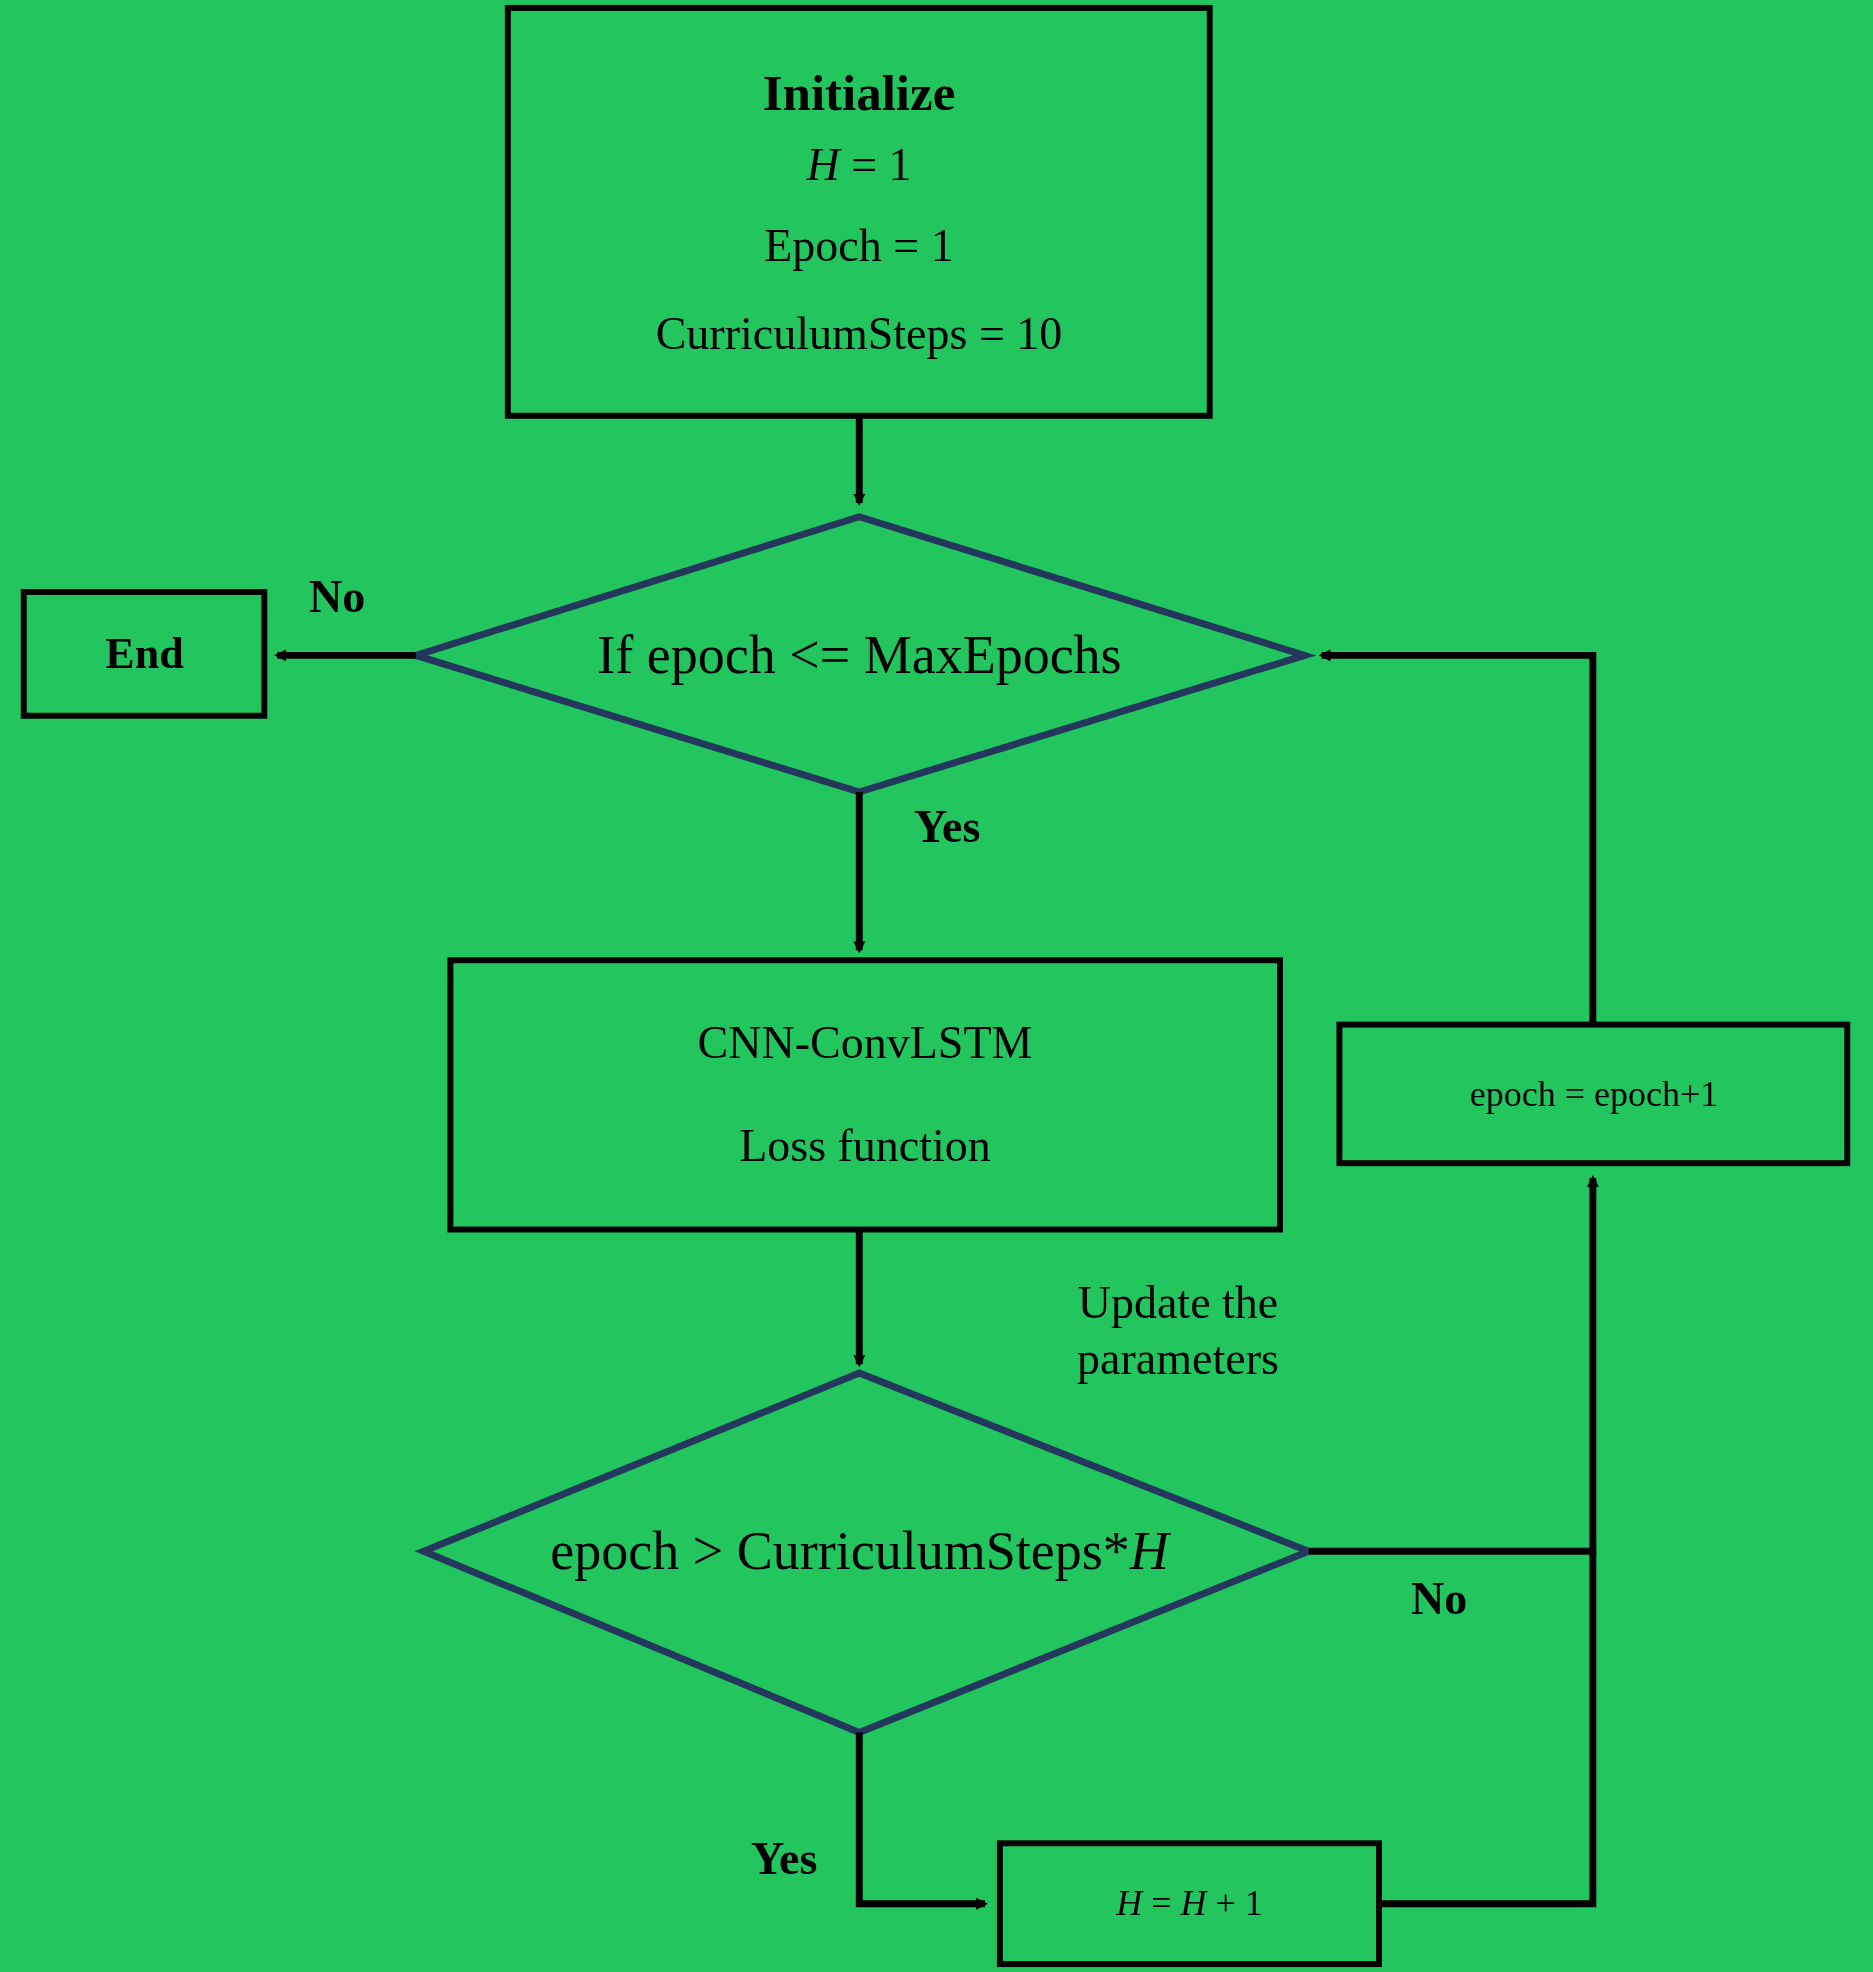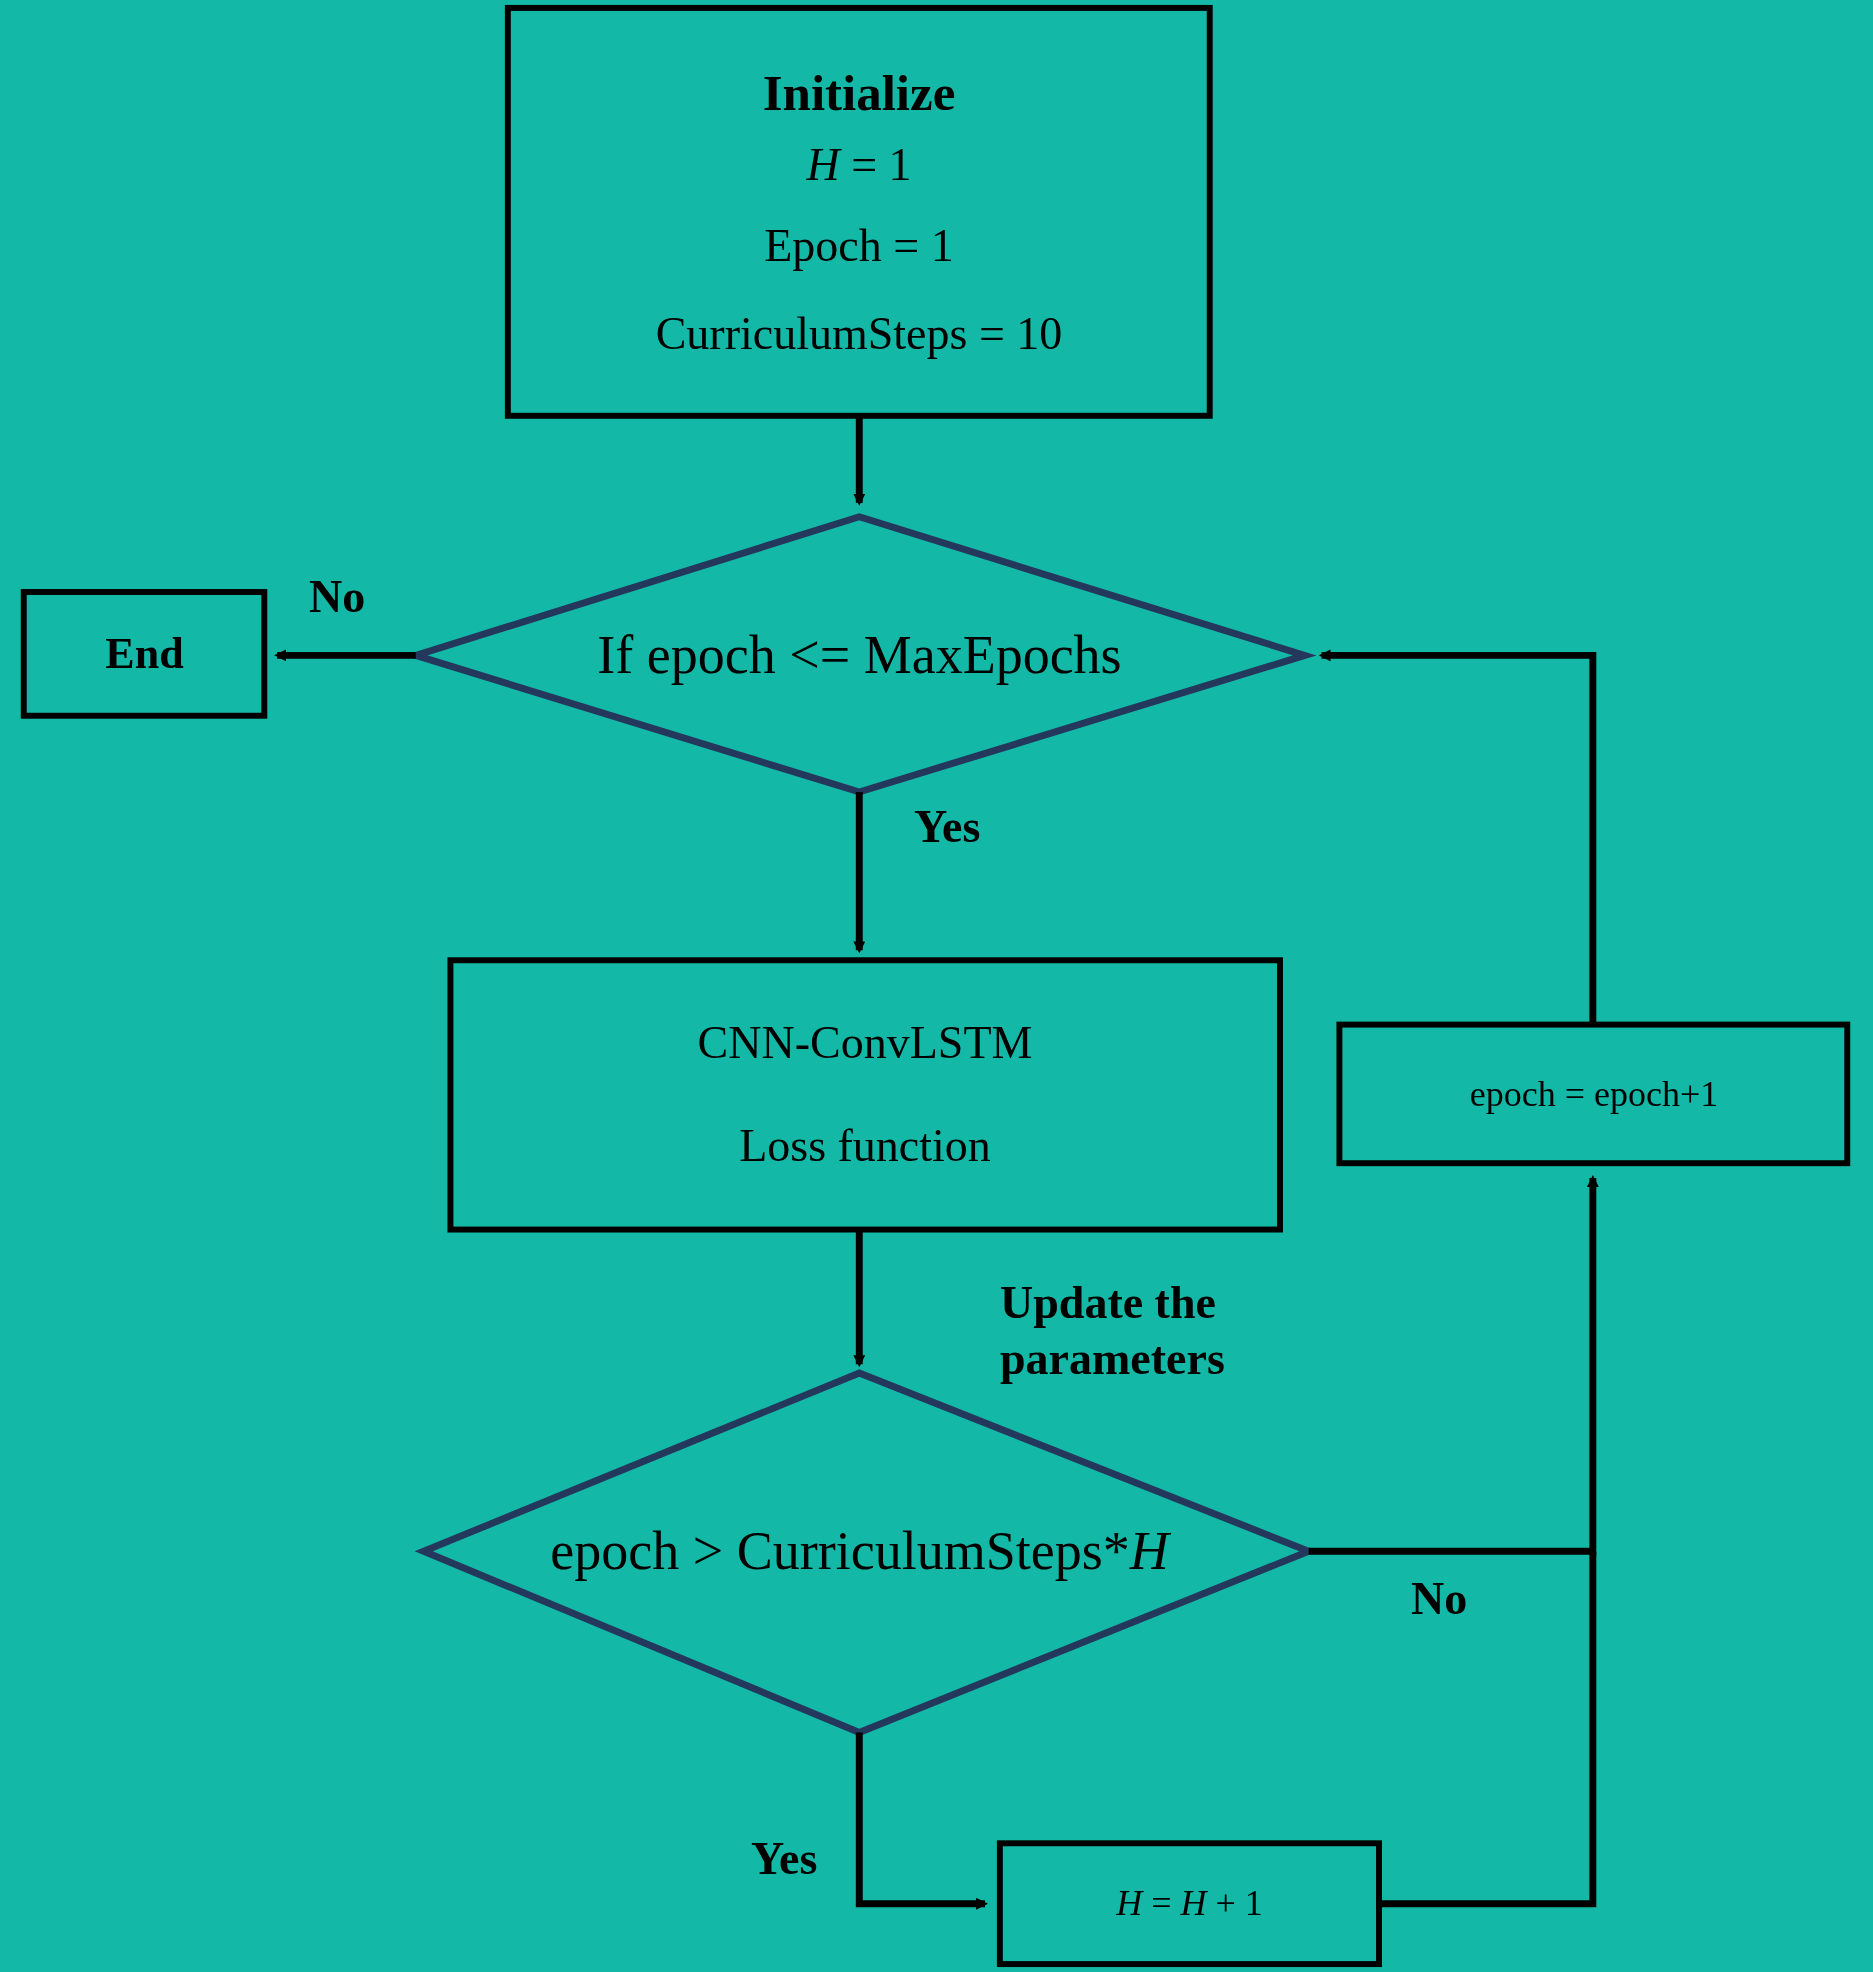--- a/index.html
+++ b/index.html
@@ -8,21 +8,21 @@
     background: #ffffff;
   }
   body {
     font-family: "Liberation Serif", serif;
     color: #000000;
   }
   #canvas {
     position: relative;
     width: 1873px;
     height: 1972px;
-    background: #14b8a6;
+    background: #22c55e;
     overflow: hidden;
   }
   svg.layer {
     position: absolute;
     left: 0;
     top: 0;
     width: 1873px;
     height: 1972px;
   }
   .node-text {
@@ -58,23 +58,23 @@
     font-size: 54px;
   }
   .t-box {
     font-size: 46px;
   }
   .t-small-box {
     font-size: 36px;
   }
   .t-update {
     font-size: 46px;
-    font-weight: bold;
+    font-weight: normal;
     line-height: 1.22;
-    text-align: left;
+    text-align: center;
   }
   .t-branch {
     font-size: 46px;
     font-weight: bold;
     margin-left: 20px;
   }
 </style>
 </head>
 <body>
 

